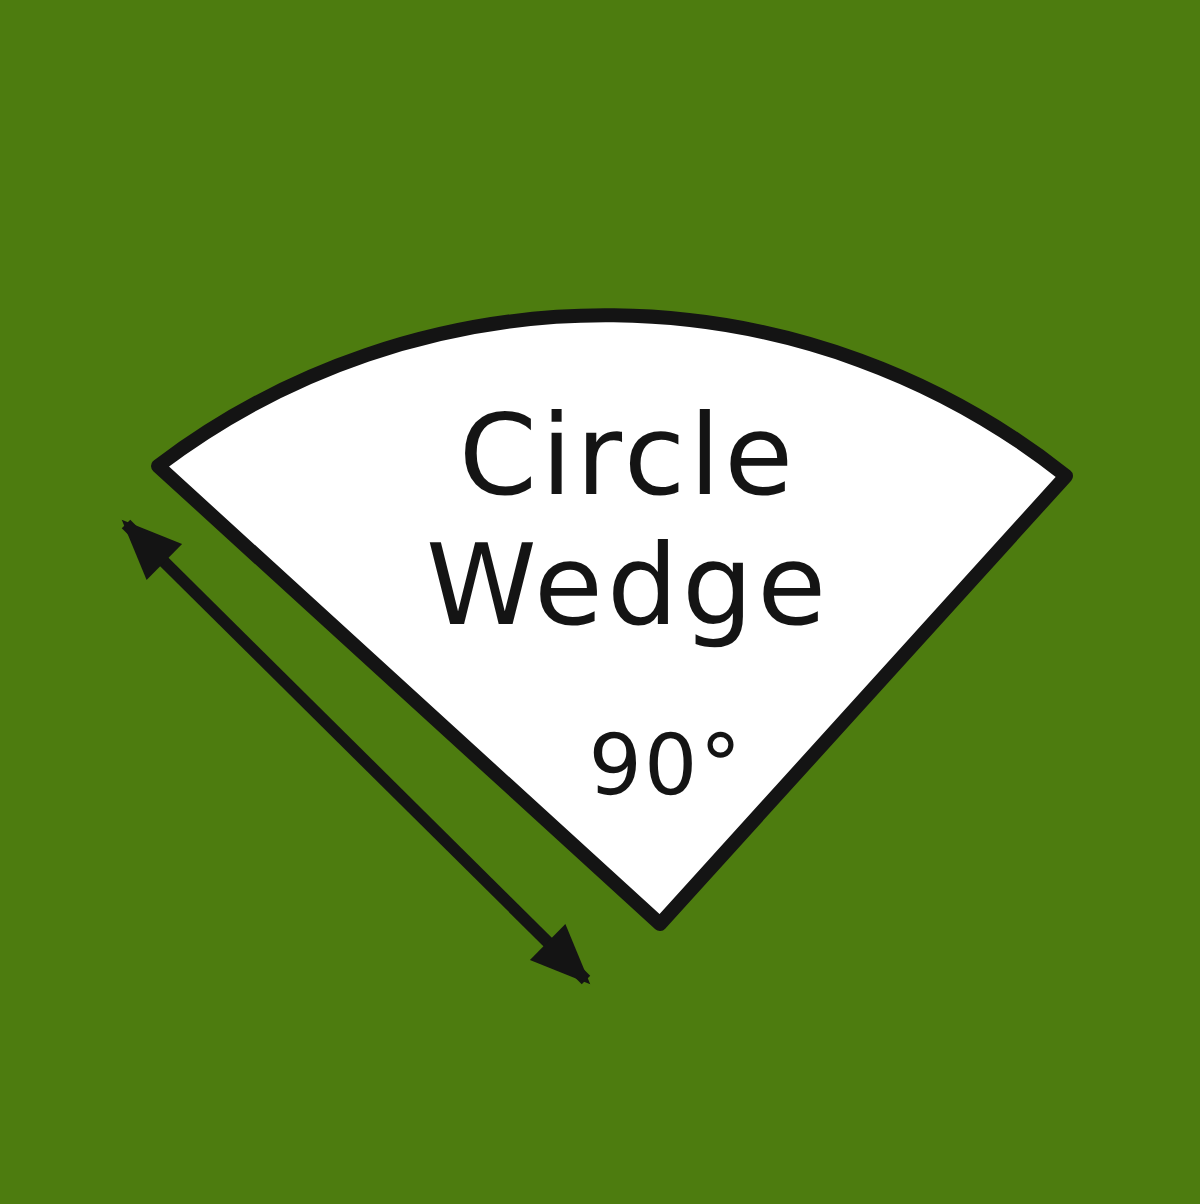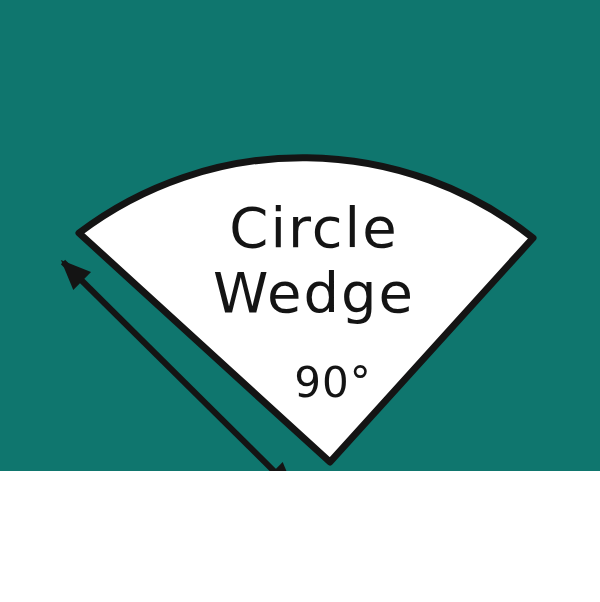--- a/index.html
+++ b/index.html
@@ -8,22 +8,22 @@
       background: #ffffff;
     }
     body {
       width: 600px;
       height: 602px;
       font-family: "DejaVu Sans", sans-serif;
     }
     .canvas {
       position: relative;
       width: 600px;
-      height: 471px;
-      background: #0f766e;
+      height: 602px;
+      background: #4d7c0f;
       overflow: hidden;
     }
     svg {
       display: block;
     }
     .title-text {
       font-family: "DejaVu Sans", sans-serif;
       letter-spacing: 2px;
     }
     .angle-text {

